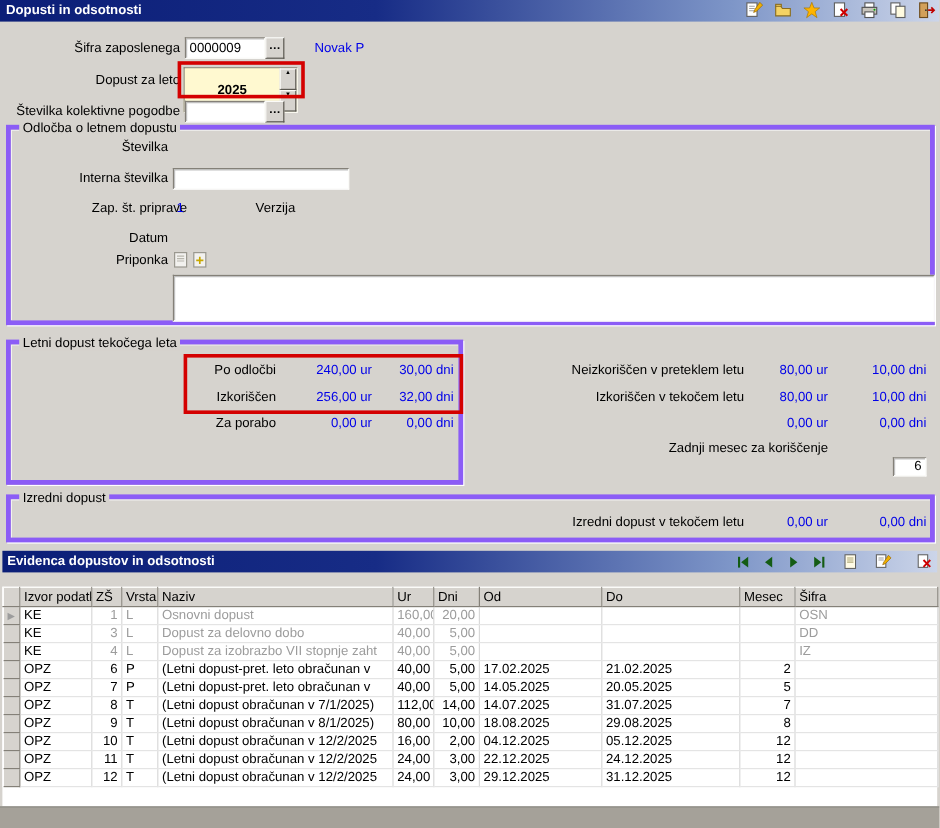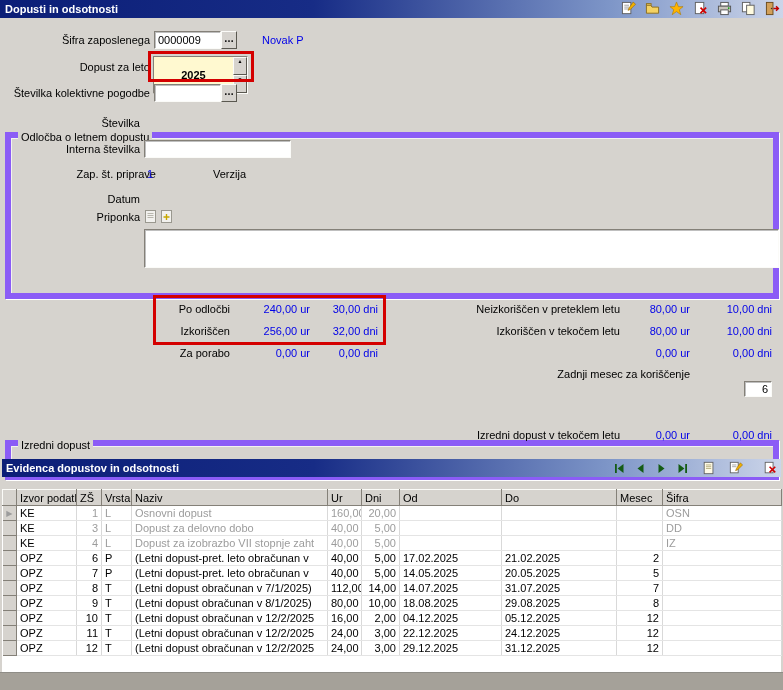--- a/index.html
+++ b/index.html
@@ -34,21 +34,21 @@
   .spinwrap {
     position:absolute; background:#fff9d0; border:1px solid;
     border-color:#848078 #fbfbf8 #fbfbf8 #848078;
     box-shadow:inset 1px 1px 0 rgba(0,0,0,0.25);
     display:flex;
   }
   .spinwrap input { flex:1; border:none; background:#fff9d0; font:bold 11px "Liberation Sans",sans-serif; text-align:center; outline:none; min-width:0; }
   .spinner { width:14px; display:flex; flex-direction:column; }
   .spinbtn { flex:1; background:#d6d3ce; border:1px solid; border-color:#fbfbf8 #5a5850 #5a5850 #fbfbf8; font-size:5px; line-height:7px; text-align:center; color:#000; }
 
-  .groupbox { position:absolute; border:6px solid #8b5cf6; box-shadow:1px 1px 0 #ffffff, inset 1px 1px 0 rgba(255,255,255,0.7);margin-top:28px; }
+  .groupbox { position:absolute; border:4px solid #8b5cf6; box-shadow:1px 1px 0 #ffffff, inset 1px 1px 0 rgba(255,255,255,0.7); }
   .legend { position:absolute; top:-7px; left:7px; background:#d6d3ce; padding:0 3px; white-space:nowrap; }
 
   textarea.notes { resize:none; overflow:hidden; }
 
   .rec-header {
     position:absolute; left:2px; top:459px; width:779px; height:18px;
     background:linear-gradient(90deg,#0b1e77 0%,#172c86 40%,#7e96c8 78%,#ccd5e9 100%);
     color:#fff; font-weight:bold; display:flex; align-items:center; padding-left:4px;
   }
   .rec-icons { position:absolute; right:4px; top:2px; display:flex; align-items:center; }
@@ -179,20 +179,23 @@
       </svg>
     </span>
   <span class="icon mini-doc" style="left:160px; top:209px;">
       <svg width="13" height="15" viewBox="0 0 13 15">
         <rect x="1.5" y="1.5" width="10" height="12" fill="#f2f1ee" stroke="#9a988f"></rect>
         <path d="M6.5 5 v6 M3.5 8 h6" stroke="#c8a800" stroke-width="1.4" fill="none"></path>
       </svg>
     </span>
   <textarea class="field notes" style="left: 144px; top: 229px; width: 635px; height: 39px;"></textarea>
 
+  <div class="groupbox" style="left:5px; top:283px; width:381px; height:121px;">
+    <span class="legend">Letni dopust tekočega leta</span>
+  </div>
   <div class="lbl r" style="left:98px; top:303px; width:132px;">Po odločbi</div>
   <div class="lbl r blue" style="left:238px; top:303px; width:72px;">240,00 ur</div>
   <div class="lbl r blue" style="left:308px; top:303px; width:70px;">30,00 dni</div>
   <div class="lbl r" style="left:98px; top:325px; width:132px;">Izkoriščen</div>
   <div class="lbl r blue" style="left:238px; top:325px; width:72px;">256,00 ur</div>
   <div class="lbl r blue" style="left:308px; top:325px; width:70px;">32,00 dni</div>
   <div class="lbl r" style="left:98px; top:347px; width:132px;">Za porabo</div>
   <div class="lbl r blue" style="left:238px; top:347px; width:72px;">0,00 ur</div>
   <div class="lbl r blue" style="left:308px; top:347px; width:70px;">0,00 dni</div>
 

